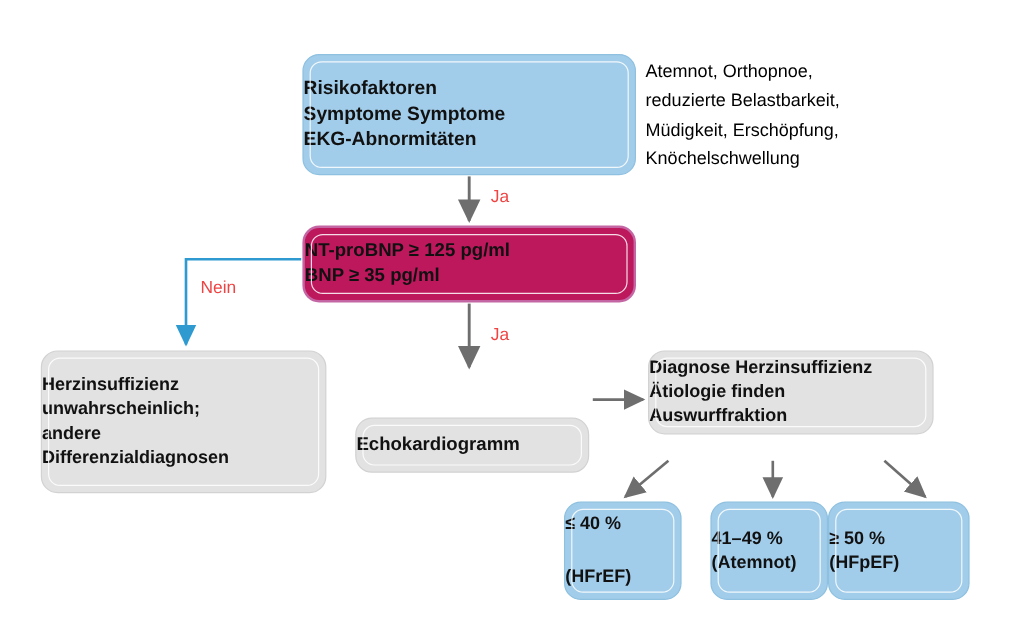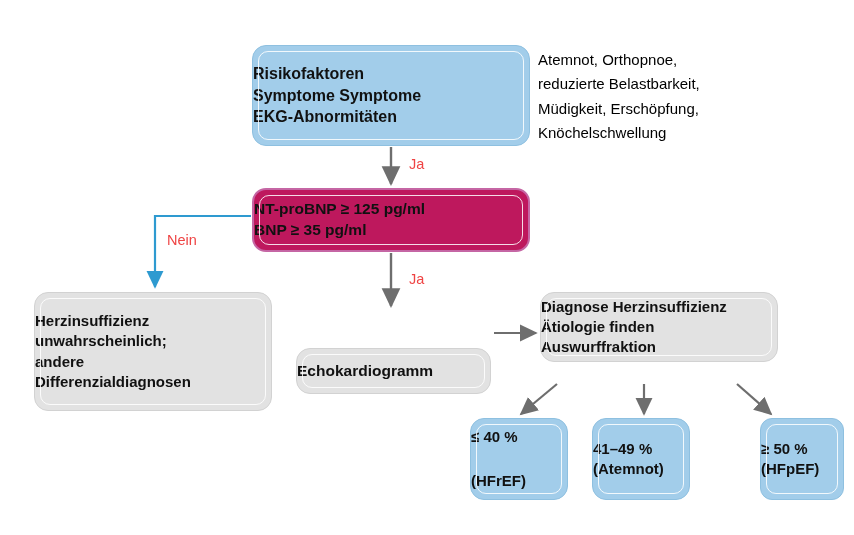--- a/index.html
+++ b/index.html
@@ -59,21 +59,21 @@
   .node .line { display: block; white-space: nowrap; }
 
   
   #box-risk      { left: 252px; top: 45px;  width: 278px; height: 101px; font-size: 16px; }
   #box-bnp       { left: 252px; top: 188px; width: 278px; height: 64px;  font-size: 15.5px; }
   #box-unlikely  { left: 34px;  top: 292px; width: 238px; height: 119px; font-size: 15px; }
   #box-echo      { left: 296px; top: 310px; width: 195px; height: 46px;  font-size: 15.5px; margin-top: 38px; }
   #box-diagnose  { left: 540px; top: 292px; width: 238px; height: 70px;  font-size: 15px; }
   #box-hfref     { left: 470px; top: 418px; width: 98px;  height: 82px;  font-size: 15px; gap: 24px; }
   #box-hfmref    { left: 592px; top: 418px; width: 98px;  height: 82px;  font-size: 15px; }
-  #box-hfpef     { left: 760px; top: 418px; width: 84px;  height: 82px;  font-size: 15px; border-radius: 12px; }
+  #box-hfpef     { left: 690px; top: 418px; width: 118px;  height: 82px;  font-size: 15px; }
 
   
   .free-text {
     position: absolute;
     font-size: 15px;
     color: #000000;
     line-height: 1.62;
     white-space: nowrap;
   }
   #symptom-text { left: 538px; top: 48px; }

